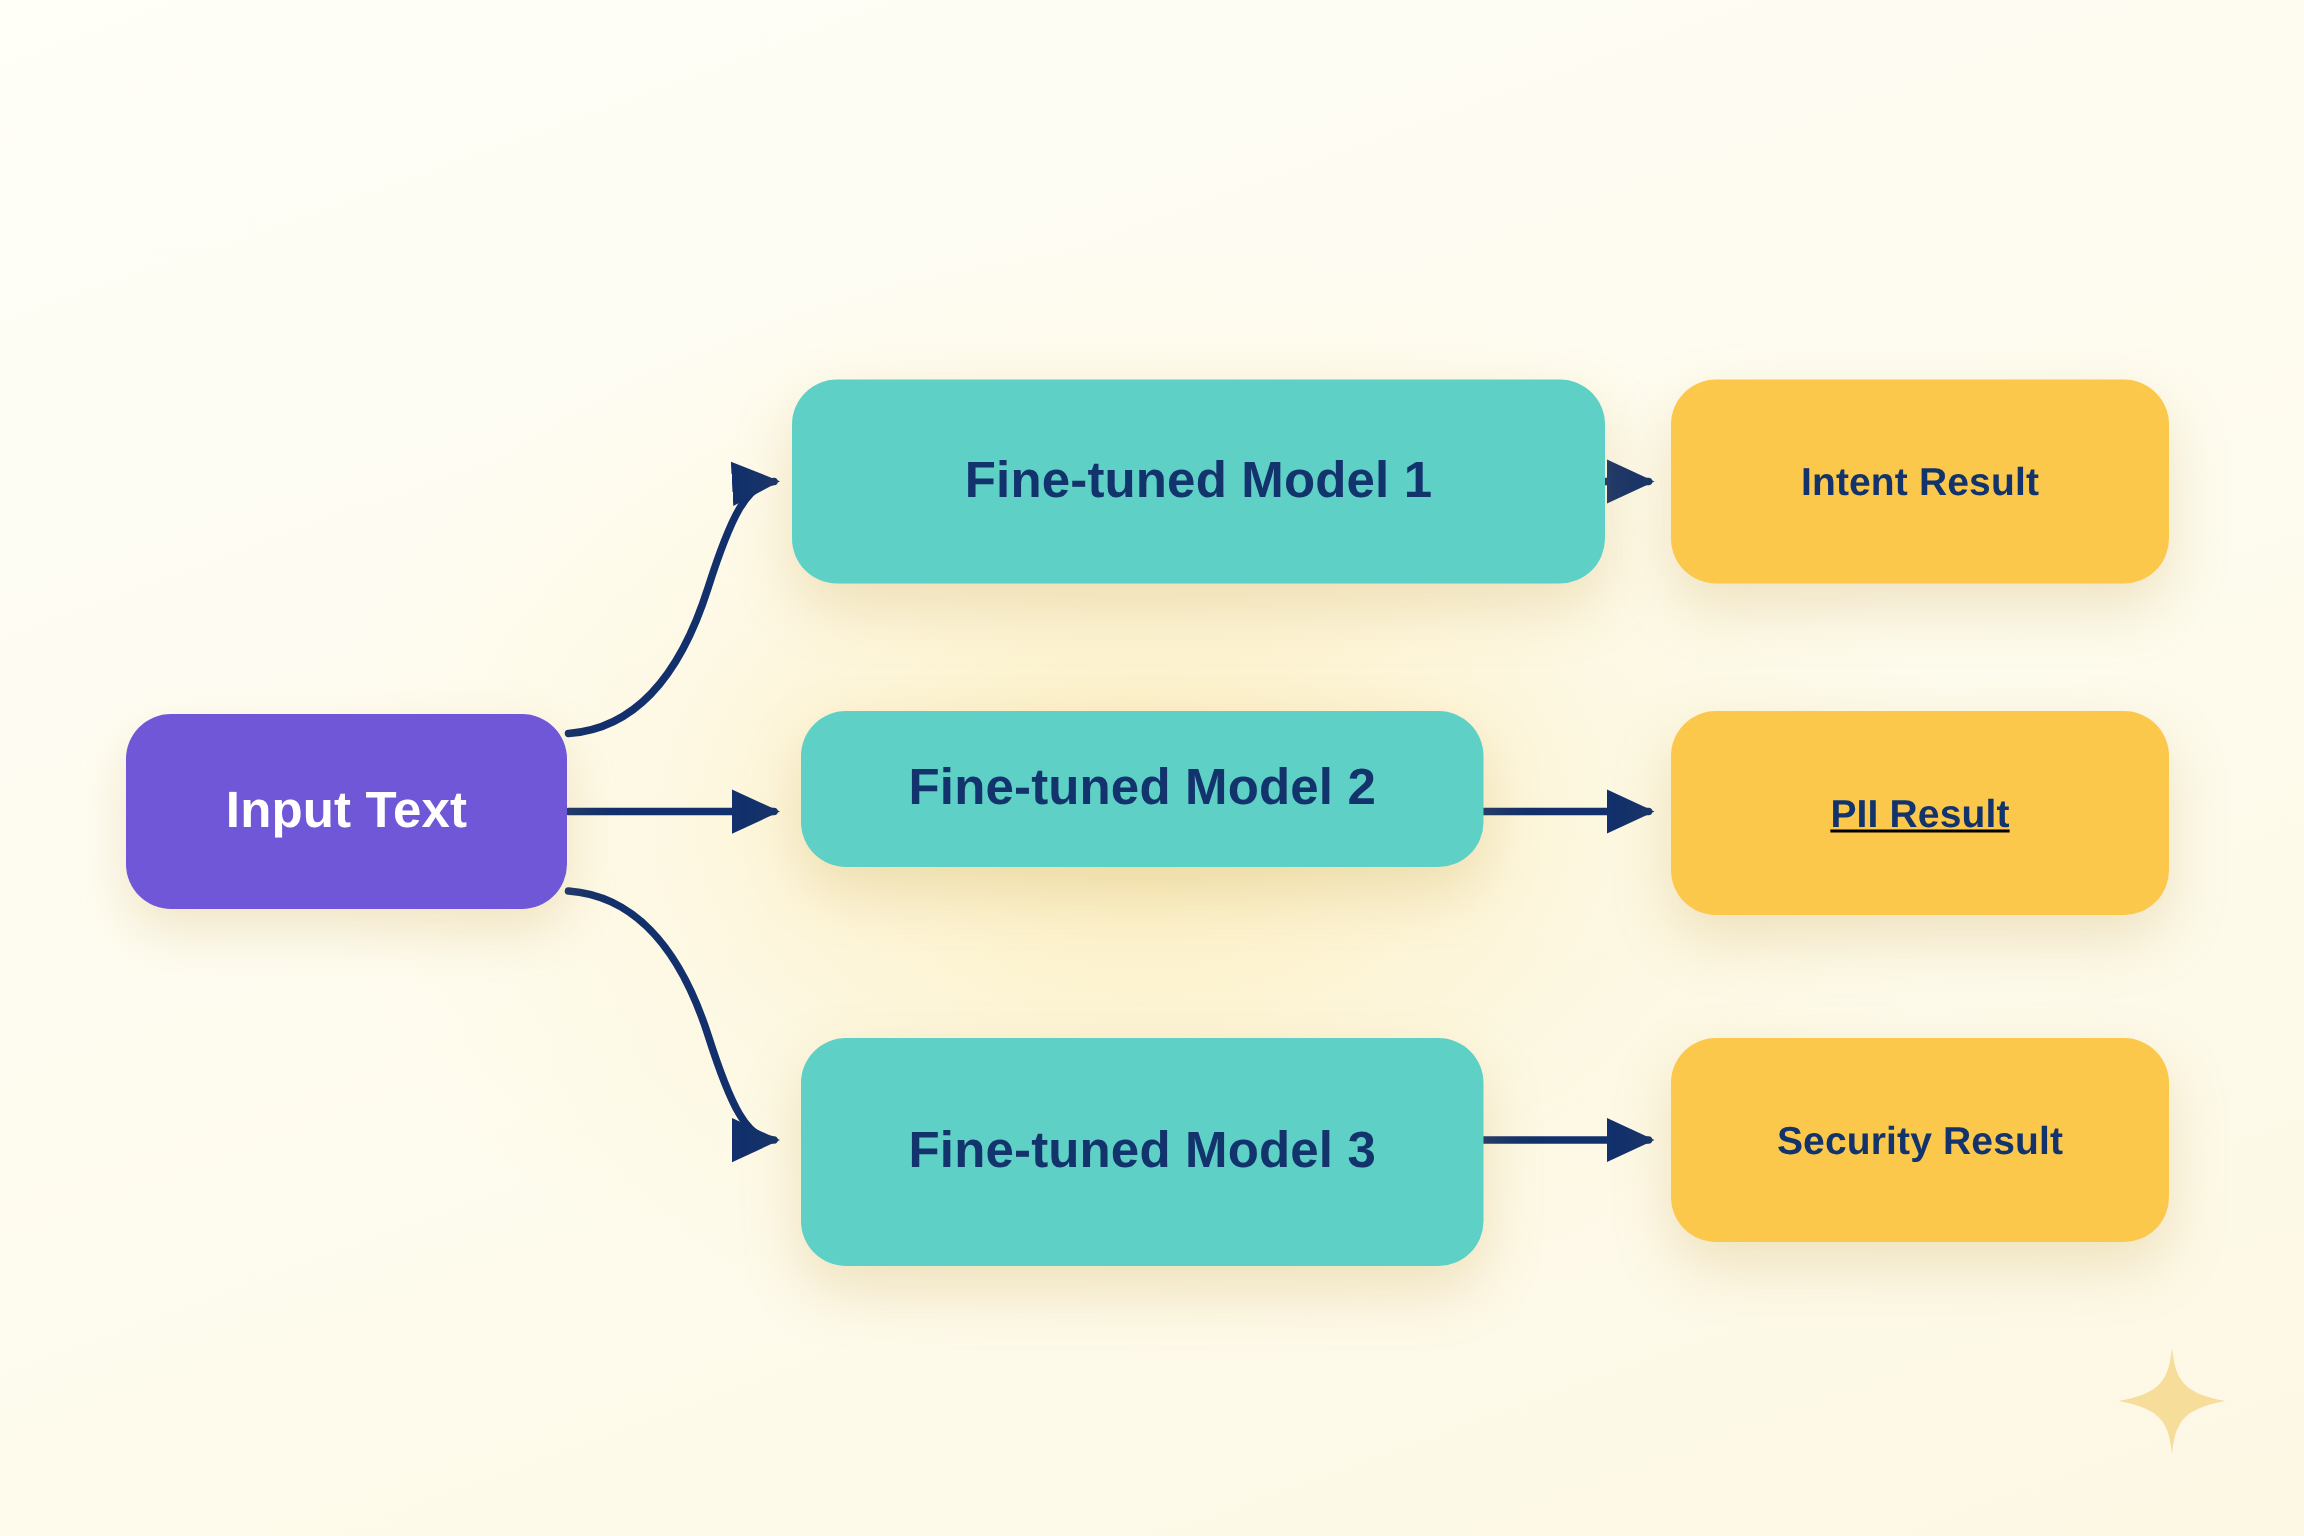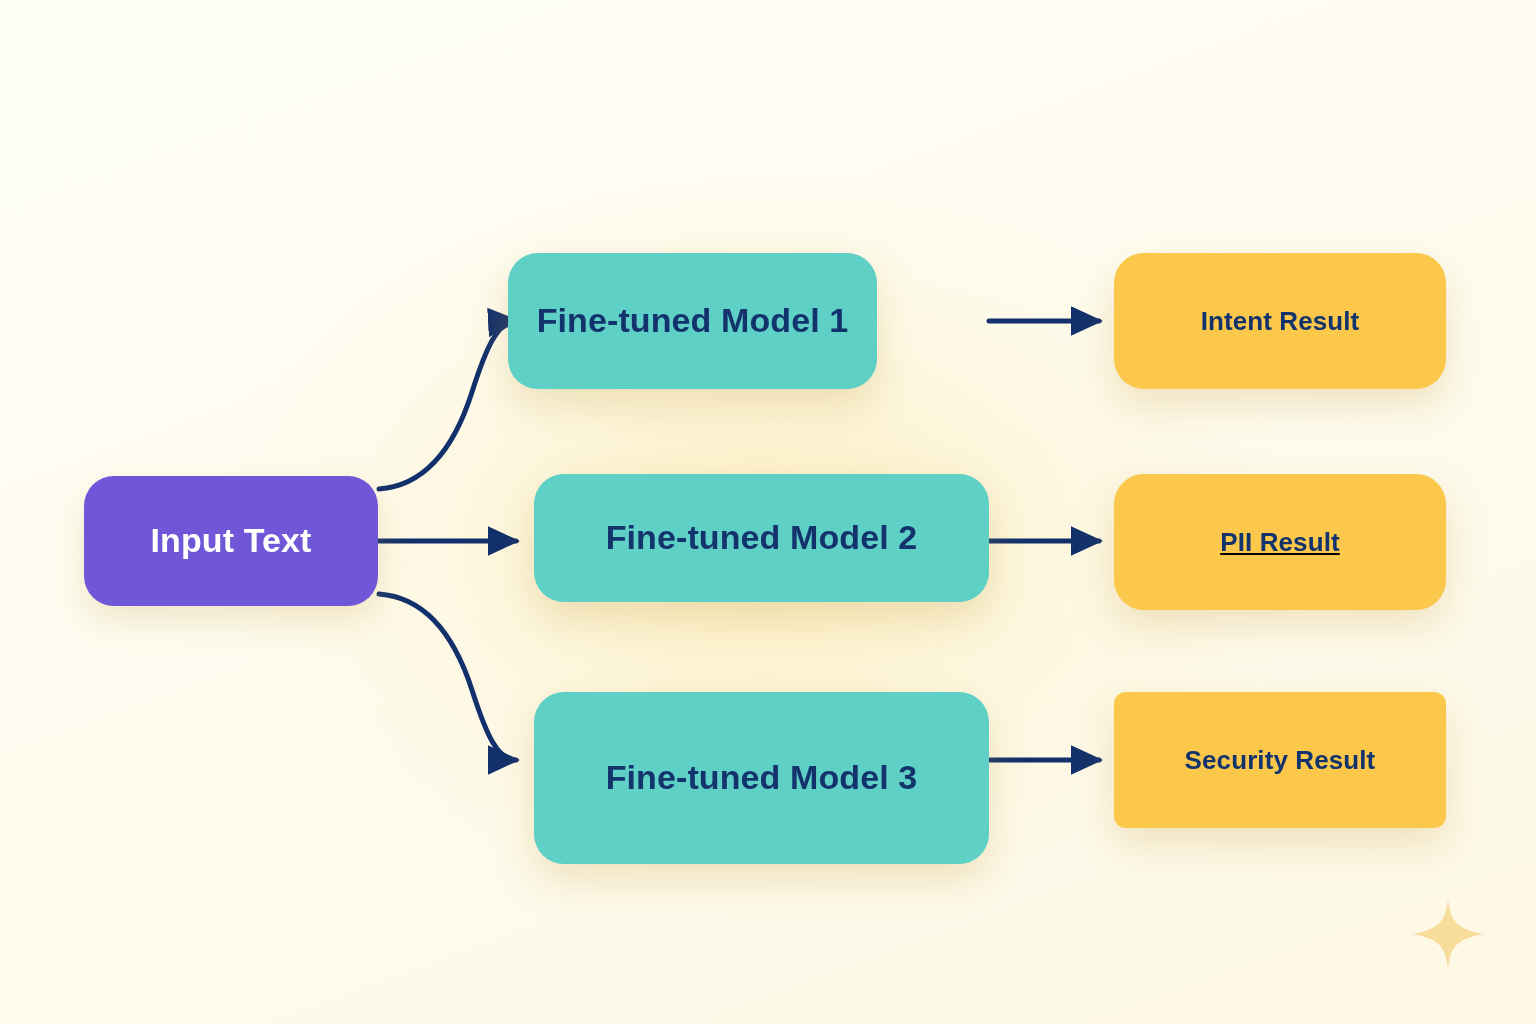--- a/index.html
+++ b/index.html
@@ -109,41 +109,41 @@
 
     <path d="M 989 541 L 1099 541" fill="none" stroke="#12306b" stroke-width="5" stroke-linecap="round" marker-end="url(#arrowhead)"></path>
 
     <path d="M 989 760 L 1099 760" fill="none" stroke="#12306b" stroke-width="5" stroke-linecap="round" marker-end="url(#arrowhead)"></path>
   </svg>
 
   <div class="node node-input" style="left:84px; top:476px; width:294px; height:130px;">
     <span class="node-label">Input Text</span>
   </div>
 
-  <div class="node node-model" style="left:508px; top:253px; width:369px; height:136px;">
+  <div class="node node-model" style="left:528px; top:253px; width:542px; height:136px;">
     <span class="node-label">Fine-tuned Model 1</span>
   </div>
 
-  <div class="node node-model" style="left:534px; top:474px; width:455px; height:128px;">
+  <div class="node node-model" style="left:534px; top:474px; width:455px; height:104px;">
     <span class="node-label">Fine-tuned Model 2</span>
   </div>
 
-  <div class="node node-model" style="left:534px; top:692px; width:455px; height:172px;">
+  <div class="node node-model" style="left:534px; top:692px; width:455px; height:152px;">
     <span class="node-label">Fine-tuned Model 3</span>
   </div>
 
   <div class="node node-result" style="left:1114px; top:253px; width:332px; height:136px;">
     <span class="node-label">Intent Result</span>
   </div>
 
   <div class="node node-result" style="left:1114px; top:474px; width:332px; height:136px;text-decoration:underline;">
     <span class="node-label">PII Result</span>
   </div>
 
-  <div class="node node-result" style="left:1114px; top:692px; width:332px; height:136px;border-radius:12px;">
+  <div class="node node-result" style="left:1114px; top:692px; width:332px; height:136px;">
     <span class="node-label">Security Result</span>
   </div>
 
   <svg id="sparkle" viewBox="0 0 100 100" xmlns="http://www.w3.org/2000/svg">
     <path d="M50 3 C53 30, 58 43, 97 50 C58 57, 53 70, 50 97 C47 70, 42 57, 3 50 C42 43, 47 30, 50 3 Z" fill="#f7dd9a"></path>
   </svg>
 
 </div>
 
 </body></html>

